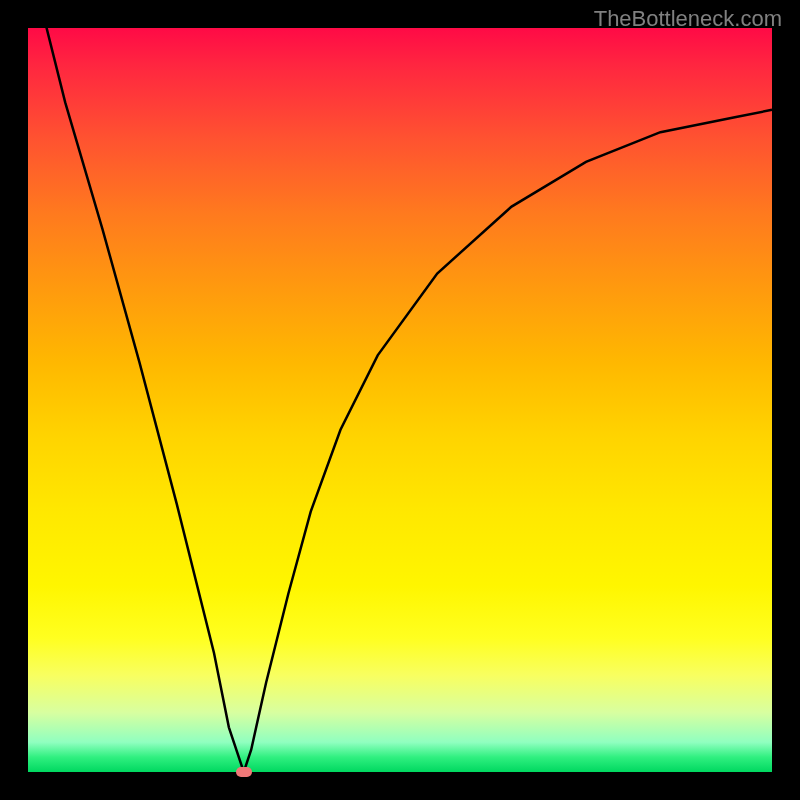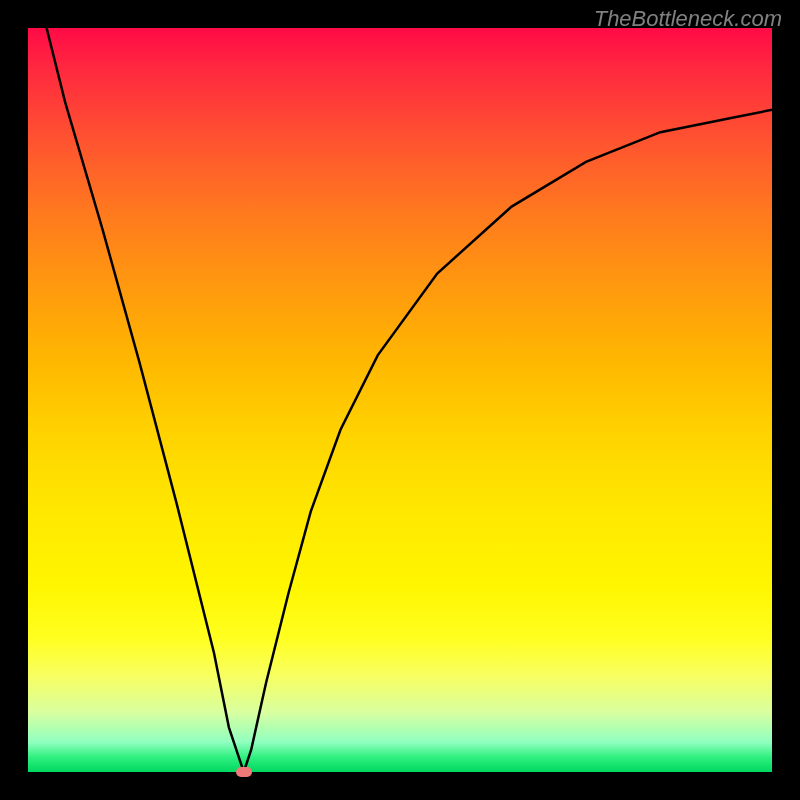--- a/index.html
+++ b/index.html
@@ -13,21 +13,20 @@
     overflow: hidden;
   }
   .watermark {
     position: absolute;
     top: 6px;
     right: 18px;
     color: #808080;
     font-size: 22px;
     font-weight: normal;
     z-index: 10;
-    font-style: italic;
   }
   .plot-area {
     position: absolute;
     left: 28px;
     top: 28px;
     width: 744px;
     height: 744px;
     background: linear-gradient(to bottom,
       #ff0a46 0%,
       #ff2640 5%,

